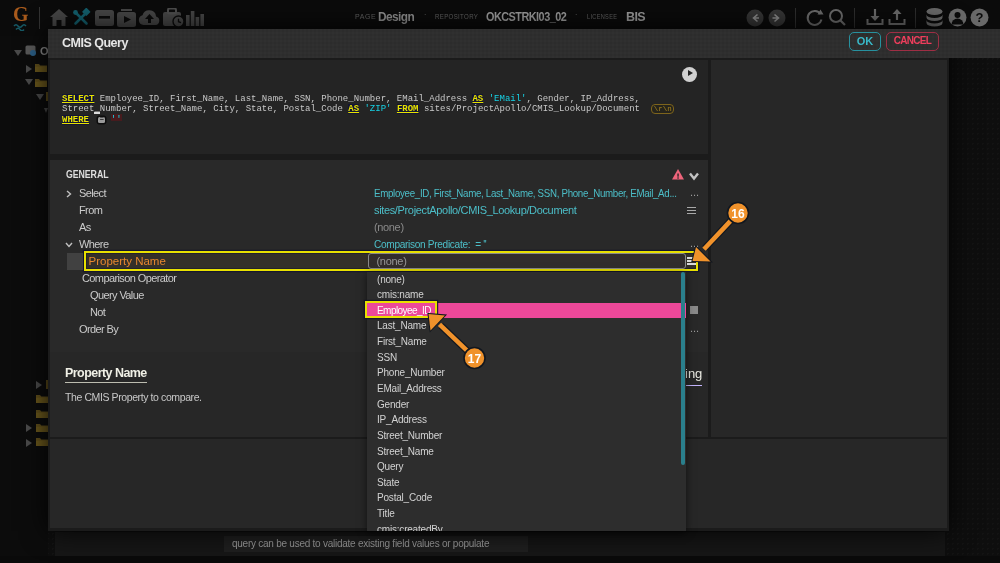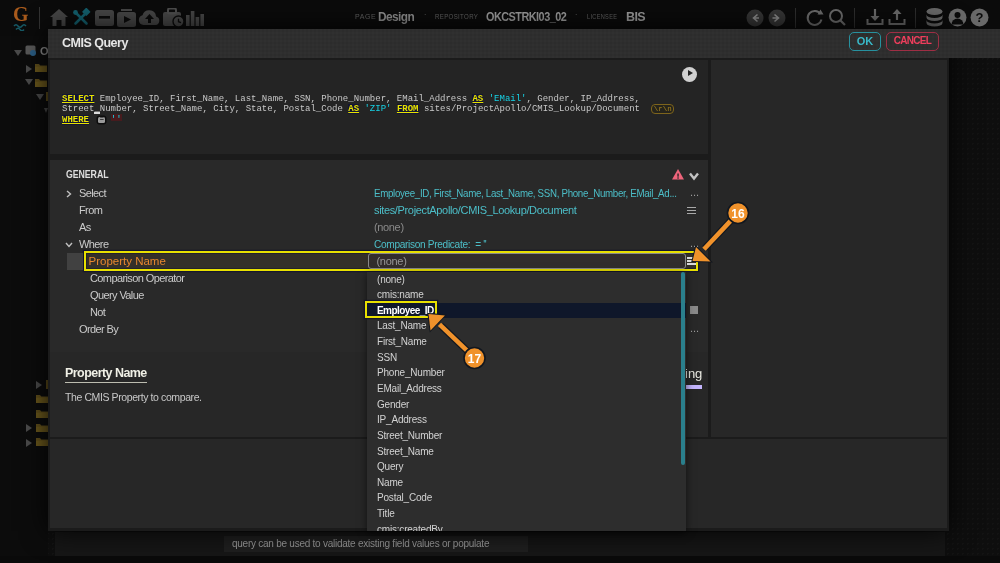--- a/index.html
+++ b/index.html
@@ -52,21 +52,21 @@
 .row { position:absolute; left:2px; width:656px; height:17px; }
 .rlab { position:absolute; top:2px; color:#cbcbcb; font-size:11px; letter-spacing:-0.6px; }
 .rval { position:absolute; left:324px; top:2px; color:#4cbec8; font-size:11px; letter-spacing:-0.35px; white-space:nowrap; }
 .rnone { color:#8a8a8a; }
 .ricon { position:absolute; left:640px; top:1.5px; color:#9a9a9a; font-size:11px; }
 
 
 #dropdown { position:absolute; left:319px; top:242.5px; width:319px; height:259.5px; background:#2d2d2d; overflow:hidden;
   box-shadow:0 2px 8px rgba(0,0,0,.6); }
 .ditem { height:15.65px; line-height:15.65px; padding-left:10px; color:#d2d2d2; font-size:10px; letter-spacing:-0.2px; }
-.dsel { background:#0f172a; color:#ffffff; font-weight:bold; letter-spacing:-0.55px; }
+.dsel { background:#ec4899; color:#ffffff; font-weight:normal; letter-spacing:-0.55px; }
 #dscroll { position:absolute; left:632.5px; top:242.5px; width:4.5px; height:193.5px; background:#2a7f8c; border-radius:2px; }
 
 #ybox { position:absolute; left:36px; top:221.8px; width:614px; height:20.4px; border:2px solid #e8e000; background:#343029; box-shadow:0 0 0 1.2px rgba(18,20,46,.85), inset 0 0 0 1px rgba(18,20,46,.5); }
 #ycell { position:absolute; left:19px; top:223.5px; width:16px; height:17px; background:#414141; }
 #yinput { position:absolute; left:319.5px; top:224px; width:318px; height:16px; border:1px solid #8a8a8a; border-radius:3px; background:#322d2d; color:#979797; font-size:11px; letter-spacing:-0.3px; line-height:14px; padding-left:8px; }
 #yham { position:absolute; left:639px; top:228px; }
 #eybox { position:absolute; left:316.5px; top:271.8px; width:72px; height:17px; border:2px solid #e8e000; box-shadow:0 0 0 1.2px rgba(18,20,46,.85); }
 .ham { width:9px; }
 .ham div { height:1.5px; background:#d8d8d8; margin-bottom:1.6px; }
 .ham.teal div { background:#a9a9a9; }
@@ -288,21 +288,21 @@
     </div>
     <div class="row" style="top:206.5px;">
       <svg class="abs" style="left:15px; top:6px;" width="8" height="6">
           <polyline points="1,1 4,4.5 7,1" stroke="#c0c0c0" stroke-width="1.4" fill="none"></polyline>
         </svg>
       <div class="rlab" style="left:29px;">Where</div>
       <div class="rval" style="transform:scaleX(.92); transform-origin:0 50%;">Comparison Predicate:&nbsp; = ''</div>
       <div class="ricon">...</div>
     </div>
     <div class="row" style="top:240.5px;">
-      <div class="rlab" style="left:40px;">Comparison Operator</div>
+      <div class="rlab" style="left:32px;">Comparison Operator</div>
     </div>
     <div class="row" style="top:257.5px;">
       <div class="rlab" style="left:40px;">Query Value</div>
     </div>
     <div class="row" style="top:274.5px;">
       <div class="rlab" style="left:40px;">Not</div>
       <div class="abs" style="left:639.5px; top:2.5px; width:8px; height:8px; background:#8a8a8a;"></div>
     </div>
     <div class="row" style="top:291.5px;">
       <div class="rlab" style="left:29px;">Order By</div>
@@ -314,37 +314,37 @@
     <div class="abs" style="left:40.5px; top:226px; color:#e8872e; font-size:11.5px;">Property Name</div>
     <div id="yinput">(none)</div>
     <div class="ham abs" id="yham">
         <div></div>
         <div></div>
         <div></div>
       </div>
 
     <div class="abs" style="left:17px; top:337px; color:#f0f0e6; font-size:12.5px; font-weight:bold; letter-spacing:-0.55px; border-bottom:1px solid #bdbdb0; padding-bottom:2px;">Property Name</div>
     <div class="abs" style="left:17px; top:362px; color:#c8c8c8; font-size:10.5px; letter-spacing:-0.4px;">The CMIS Property to compare.</div>
-    <div class="abs" style="left:637px; top:337px; color:#e8e8e0; font-size:13px; border-bottom:4px solid #c4b5fd; padding-bottom:4px;">ing</div>
+    <div class="abs" style="left:637px; top:337px; color:#e8e8e0; font-size:13px; border-bottom:1px solid #c4b5fd; padding-bottom:4px;">ing</div>
 
     <div id="dropdown">
       <div class="ditem">(none)</div>
       <div class="ditem">cmis:name</div>
       <div class="ditem dsel">Employee_ID</div>
       <div class="ditem">Last_Name</div>
       <div class="ditem">First_Name</div>
       <div class="ditem">SSN</div>
       <div class="ditem">Phone_Number</div>
       <div class="ditem">EMail_Address</div>
       <div class="ditem">Gender</div>
       <div class="ditem">IP_Address</div>
       <div class="ditem">Street_Number</div>
       <div class="ditem">Street_Name</div>
       <div class="ditem">Query</div>
-      <div class="ditem">Name</div>
+      <div class="ditem">State</div>
       <div class="ditem">Postal_Code</div>
       <div class="ditem">Title</div>
       <div class="ditem">cmis:createdBy</div>
     </div>
     <div id="dscroll"></div>
     <div id="eybox"></div>
   </div>
 
   <svg class="abs" style="left:0; top:0; pointer-events:none;" width="1000" height="563">
     <g>

